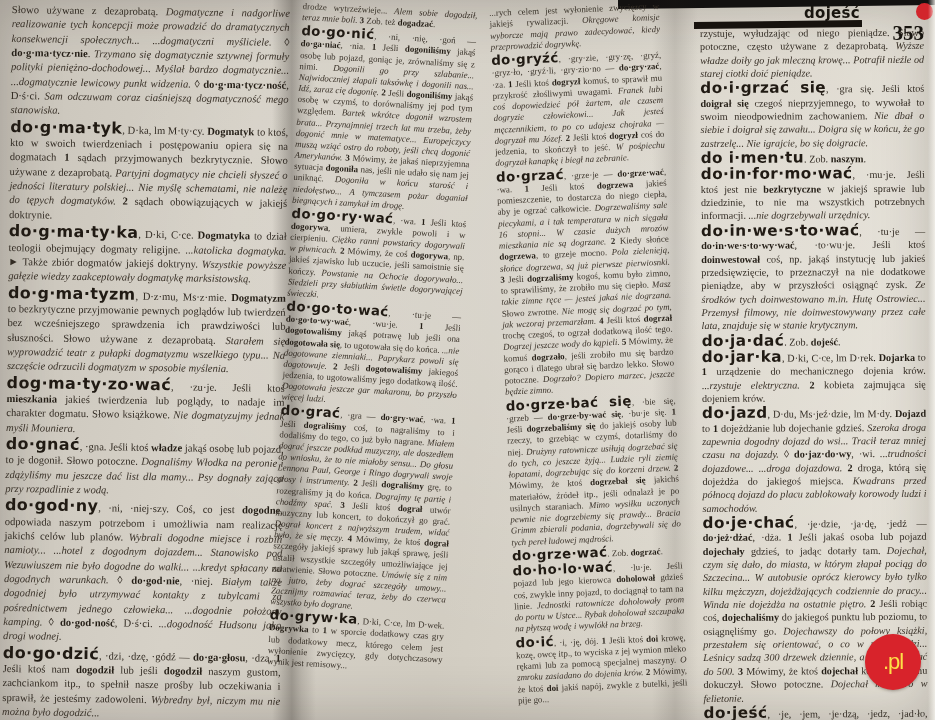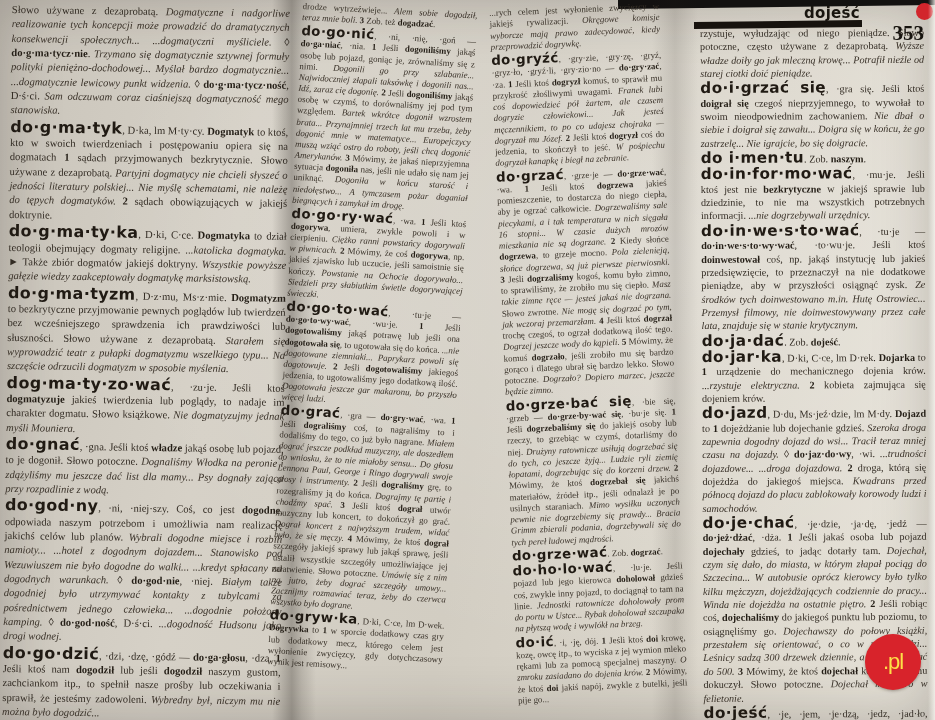--- a/index.html
+++ b/index.html
@@ -65,21 +65,21 @@
 <div class="photo">
   <div class="top-edge"></div>
   <div class="corner-dot"></div>
 
   <div id="columns">
       <div class="col col-1">
         <p class="cont">Słowo używane z dezaprobatą. <i>Dogmatyczne i nadgorliwe realizowanie tych koncepcji może prowadzić do dramatycznych konsekwencji społecznych... ...dogmatyczni myśliciele.</i> ◊ <b>do·g·ma·tycz·nie</b>. <i>Trzymano się dogmatycznie sztywnej formuły polityki pieniężno-dochodowej... Myślał bardzo dogmatycznie... ...dogmatycznie lewicowy punkt widzenia.</i> ◊ <b>do·g·ma·tycz·ność</b>, D·ś·ci. <i>Sam odczuwam coraz ciaśniejszą dogmatyczność mego stanowiska.</i></p>
         <p class="entry"><span class="hw">do·g·ma·tyk</span>, D·ka, lm M·ty·cy. <b>Dogmatyk</b> to ktoś, kto w swoich twierdzeniach i postępowaniu opiera się na dogmatach <b>1</b> sądach przyjmowanych bezkrytycznie. Słowo używane z dezaprobatą. <i>Partyjni dogmatycy nie chcieli słyszeć o jedności literatury polskiej... Nie myślę schematami, nie należę do tępych dogmatyków.</i> <b>2</b> sądach obowiązujących w jakiejś doktrynie.</p>
         <p class="entry"><span class="hw">do·g·ma·ty·ka</span>, D·ki, C·ce. <b>Dogmatyka</b> to dział teologii obejmujący dogmaty religijne. <i>...katolicka dogmatyka.</i> ► Także zbiór dogmatów jakiejś doktryny. <i>Wszystkie powyższe gałęzie wiedzy zaakceptowały dogmatykę marksistowską.</i></p>
         <p class="entry"><span class="hw">do·g·ma·tyzm</span>, D·z·mu, Ms·z·mie. <b>Dogmatyzm</b> to bezkrytyczne przyjmowanie pewnych poglądów lub twierdzeń bez wcześniejszego sprawdzenia ich prawdziwości lub słuszności. Słowo używane z dezaprobatą. <i>Starałem się wyprowadzić teatr z pułapki dogmatyzmu wszelkiego typu... Na szczęście odrzucili dogmatyzm w sposobie myślenia.</i></p>
-        <p class="entry"><span class="hw">dog·ma·ty·zo·wać</span>, ·zu·je. Jeśli ktoś <b>dogmatyzuje</b> jakieś twierdzenia lub poglądy, to nadaje im charakter dogmatu. Słowo książkowe. <i>Nie dogmatyzujmy jednak myśli Mouniera.</i></p>
+        <p class="entry"><span class="hw">dog·ma·ty·zo·wać</span>, ·zu·je. Jeśli ktoś <b>mieszkania</b> jakieś twierdzenia lub poglądy, to nadaje im charakter dogmatu. Słowo książkowe. <i>Nie dogmatyzujmy jednak myśli Mouniera.</i></p>
         <p class="entry"><span class="hw">do·gnać</span>, ·gna. Jeśli ktoś <b>władze</b> jakąś osobę lub pojazd, to je dogonił. Słowo potoczne. <i>Dognaliśmy Włodka na peronie i zdążyliśmy mu jeszcze dać list dla mamy... Psy dognały zająca przy rozpadlinie z wodą.</i></p>
         <p class="entry"><span class="hw">do·god·ny</span>, ·ni, ·niej·szy. Coś, co jest <b>dogodne</b>, odpowiada naszym potrzebom i umożliwia nam realizację jakichś celów lub planów. <i>Wybrali dogodne miejsce i rozbili namioty... ...hotel z dogodnym dojazdem... Stanowisko pod Wezuwiuszem nie było dogodne do walki... ...kredyt spłacany na dogodnych warunkach.</i> ◊ <b>do·god·nie</b>, ·niej. <i>Białym także dogodniej było utrzymywać kontakty z tubylcami za pośrednictwem jednego człowieka... ...dogodnie położony kamping.</i> ◊ <b>do·god·ność</b>, D·ś·ci. <i>...dogodność Hudsonu jako drogi wodnej.</i></p>
         <p class="entry"><span class="hw">do·go·dzić</span>, ·dzi, ·dzę, ·gódź — <b>do·ga·głosu</b>, ·dza. <b>1</b> Jeśli ktoś nam <b>dogodził</b> lub jeśli <b>dogodził</b> naszym gustom, zachciankom itp., to spełnił nasze prośby lub oczekiwania i sprawił, że jesteśmy zadowoleni. <i>Wybredny był, niczym mu nie można było dogodzić...</i></p>
       </div>
       <div class="col col-2">
         <p class="cont">drodze wytrzeźwieje... <i>Alem sobie dogodził, teraz mnie boli.</i> <b>3</b> Zob. też <b>dogadzać</b>.</p>
         <p class="entry"><span class="hw">do·go·nić</span>, ·ni, ·nię, ·goń — <b>do·ga·niać</b>, ·nia. <b>1</b> Jeśli <b>dogoniliśmy</b> jakąś osobę lub pojazd, goniąc je, zrównaliśmy się z nimi. <i>Dogonili go przy szlabanie... Najwidoczniej złapali taksówkę i dogonili nas... Idź, zaraz cię dogonię.</i> <b>2</b> Jeśli <b>dogoniliśmy</b> jakąś osobę w czymś, to dorównaliśmy jej pod tym względem. <i>Bartek wkrótce dogonił wzrostem brata... Przynajmniej trzech lat mu trzeba, żeby dogonić mnie w matematyce... Europejczycy muszą wziąć ostro do roboty, jeśli chcą dogonić Amerykanów.</i> <b>3</b> Mówimy, że jakaś nieprzyjemna sytuacja <b>dogoniła</b> nas, jeśli nie udało się nam jej uniknąć. <i>Dogoniła w końcu starość i niedołęstwo... A tymczasem pożar doganiał biegnących i zamykał im drogę.</i></p>
         <p class="entry"><span class="hw">do·go·ry·wać</span>, ·wa. <b>1</b> Jeśli ktoś <b>dogorywa</b>, umiera, zwykle powoli i w cierpieniu. <i>Ciężko ranni powstańcy dogorywali w piwnicach.</i> <b>2</b> Mówimy, że coś <b>dogorywa</b>, np. jakieś zjawisko lub uczucie, jeśli samoistnie się kończy. <i>Powstanie na Ochocie dogorywało... Siedzieli przy słabiutkim świetle dogorywającej świeczki.</i></p>
         <p class="entry"><span class="hw">do·go·to·wać</span>, ·tu·je — <b>do·go·to·wy·wać</b>, ·wu·je. <b>1</b> Jeśli <b>dogotowaliśmy</b> jakąś potrawę lub jeśli ona <b>dogotowała się</b>, to ugotowała się do końca. <i>...nie dogotowane ziemniaki... Paprykarz powoli się dogotowuje.</i> <b>2</b> Jeśli <b>dogotowaliśmy</b> jakiegoś jedzenia, to ugotowaliśmy jego dodatkową ilość. <i>Dogotowała jeszcze gar makaronu, bo przyszło więcej ludzi.</i></p>
         <p class="entry"><span class="hw">do·grać</span>, ·gra — <b>do·gry·wać</b>, ·wa. <b>1</b> Jeśli <b>dograliśmy</b> coś, to nagraliśmy to i dodaliśmy do tego, co już było nagrane. <i>Miałem dograć jeszcze podkład muzyczny, ale doszedłem do wniosku, że to nie miałoby sensu... Do głosu Lennona Paul, George i Ringo dogrywali swoje głosy i instrumenty.</i> <b>2</b> Jeśli <b>dograliśmy</b> grę, to rozegraliśmy ją do końca. <i>Dograjmy tę partię i chodźmy spać.</i> <b>3</b> Jeśli ktoś <b>dograł</b> utwór muzyczny lub koncert, to dokończył go grać. <i>Dograł koncert z najwyższym trudem, widać było, że się męczy.</i> <b>4</b> Mówimy, że ktoś <b>dograł</b> szczegóły jakiejś sprawy lub jakąś sprawę, jeśli ustalił wszystkie szczegóły umożliwiające jej załatwienie. Słowo potoczne. <i>Umówię się z nim na jutro, żeby dograć szczegóły umowy... Zacznijmy rozmawiać teraz, żeby do czerwca wszystko było dograne.</i></p>

